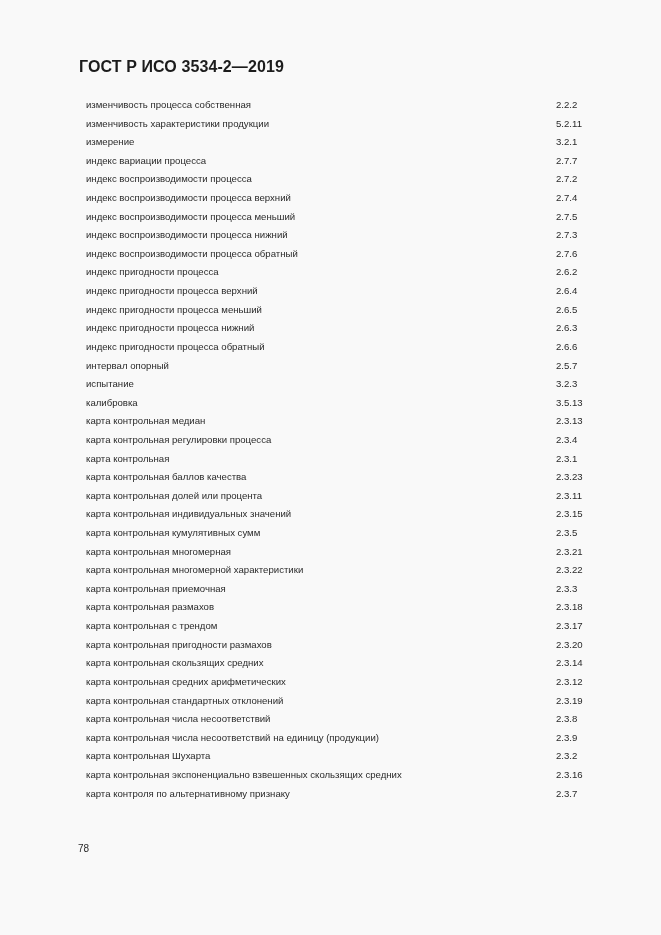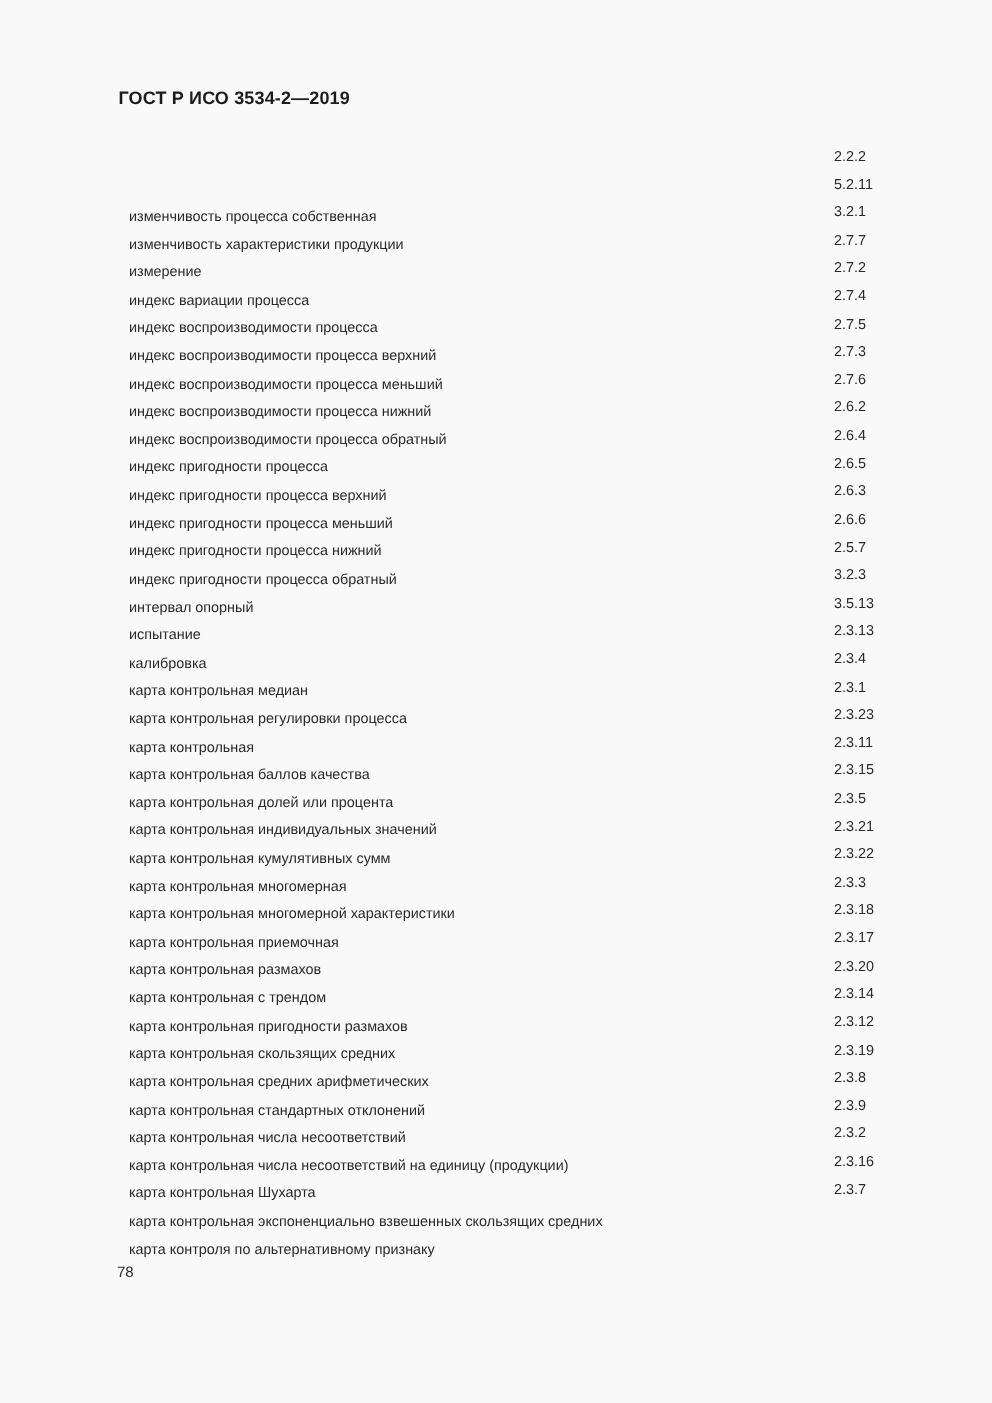--- a/index.html
+++ b/index.html
@@ -12,21 +12,21 @@
       height: 935px;
       position: relative;
       overflow: hidden;
       font-family: "Liberation Sans", "DejaVu Sans", sans-serif;
       color: #222;
     }
     .header {
       position: absolute;
       left: 79px;
       top: 58px;
-      font-size: 12px;
+      font-size: 16px;
       font-weight: bold;
       color: #1c1c1c;
       letter-spacing: 0.1px;
     }
     .index-list {
       position: absolute;
       left: 0;
       top: 96px;
       width: 661px;
       margin: 0;
@@ -38,21 +38,20 @@
       height: 18.62px;
       font-size: 9.6px;
       line-height: 18.62px;
       color: #2a2a2a;
     }
     .term {
       position: absolute;
       left: 86px;
       top: 0;
       white-space: nowrap;
-      margin-top: 40px;
     }
     .ref {
       position: absolute;
       left: 556px;
       top: 0;
       white-space: nowrap;
     }
     .page-number {
       position: absolute;
       left: 78px;

